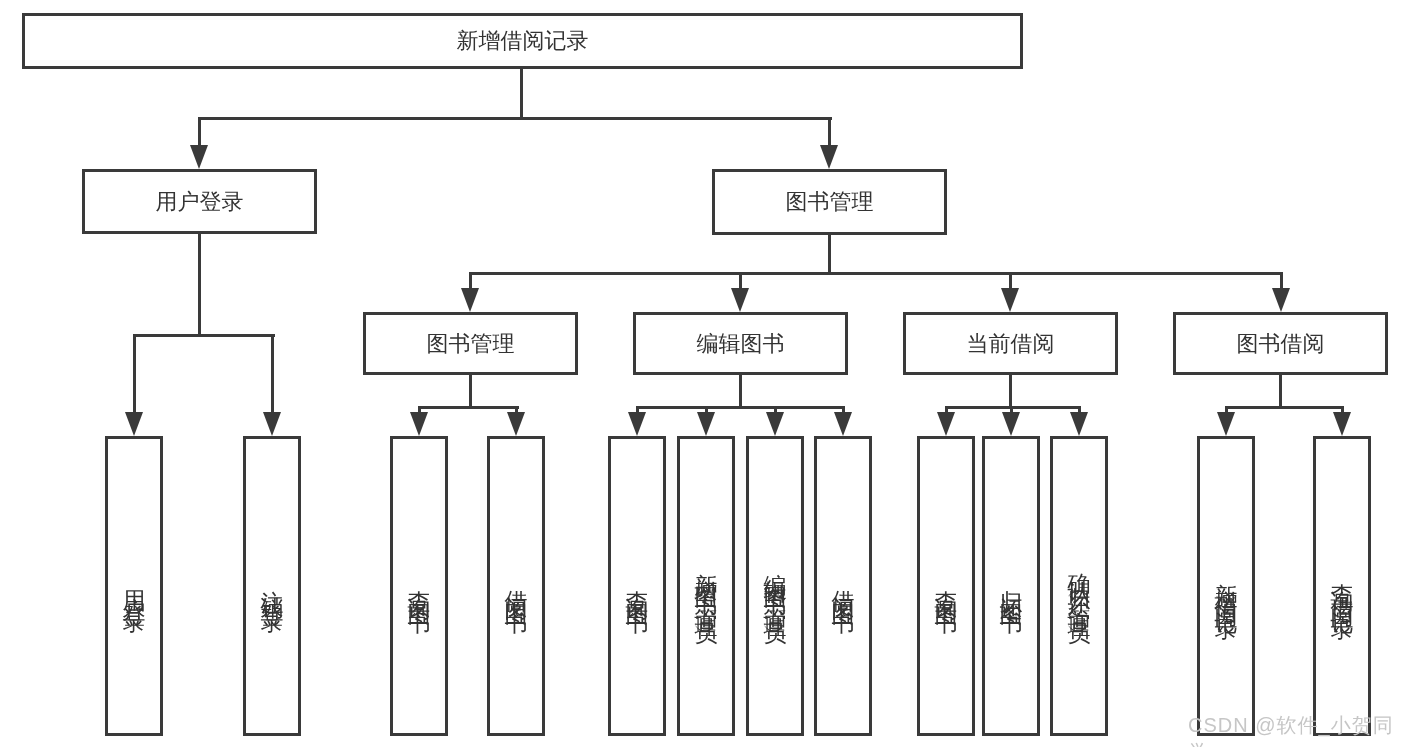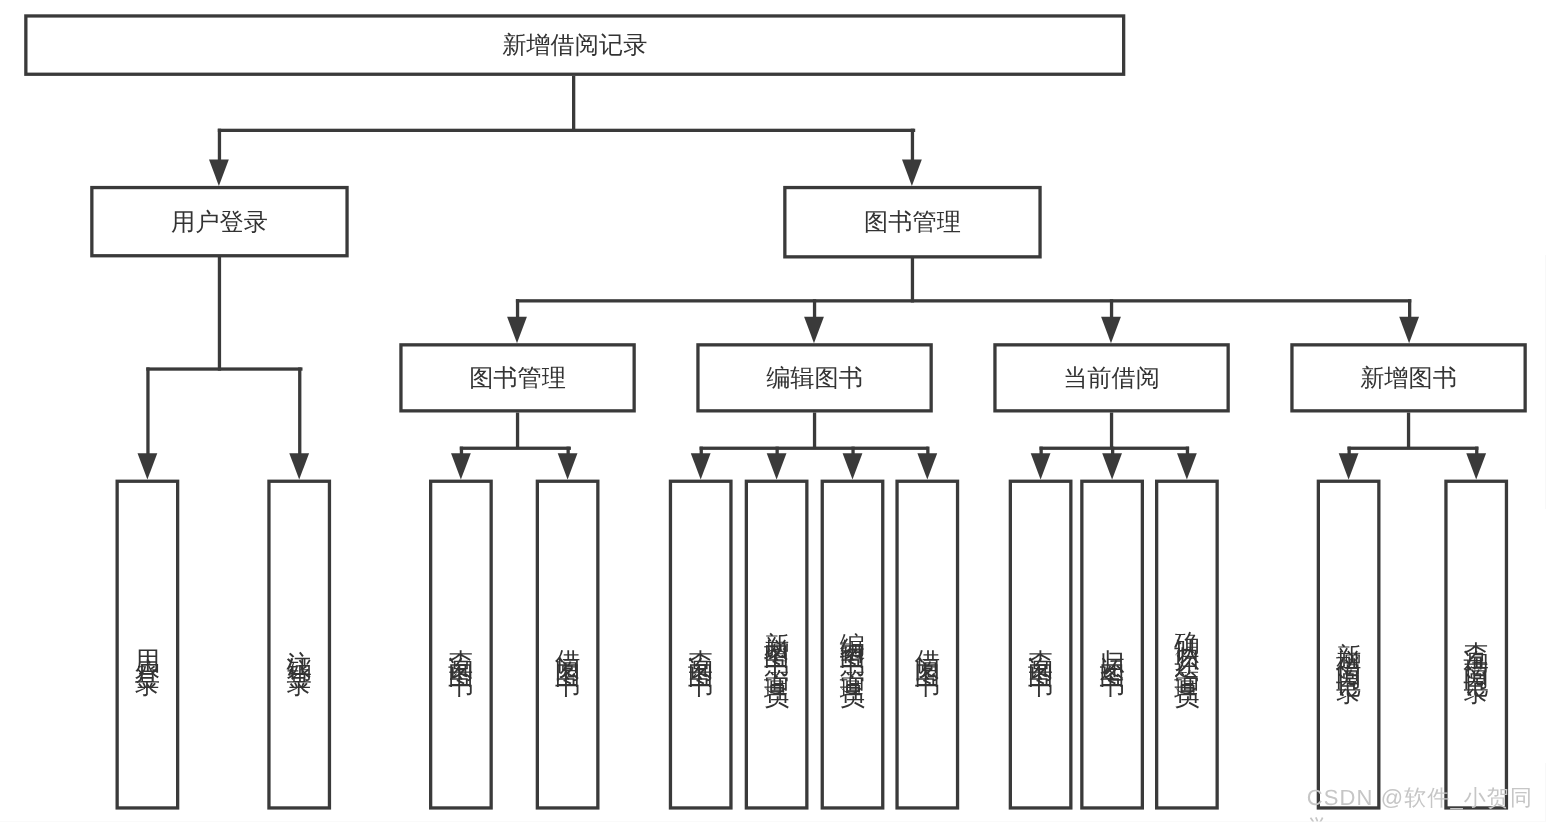--- a/index.html
+++ b/index.html
@@ -52,21 +52,21 @@
   <div class="node" style="left:363px;top:312px;width:215px;height:63px">
     <span>图书管理</span>
   </div>
   <div class="node" style="left:633px;top:312px;width:215px;height:63px">
     <span>编辑图书</span>
   </div>
   <div class="node" style="left:903px;top:312px;width:215px;height:63px">
     <span>当前借阅</span>
   </div>
   <div class="node" style="left:1173px;top:312px;width:215px;height:63px">
-    <span>新增图书</span>
+    <span>图书借阅</span>
   </div>
 
   <div class="node vnode" style="left:105px">
     <span class="vlabel">用户登录</span>
   </div>
   <div class="node vnode" style="left:243px">
     <span class="vlabel">注销登录</span>
   </div>
   <div class="node vnode" style="left:390px">
     <span class="vlabel">查询图书</span>

